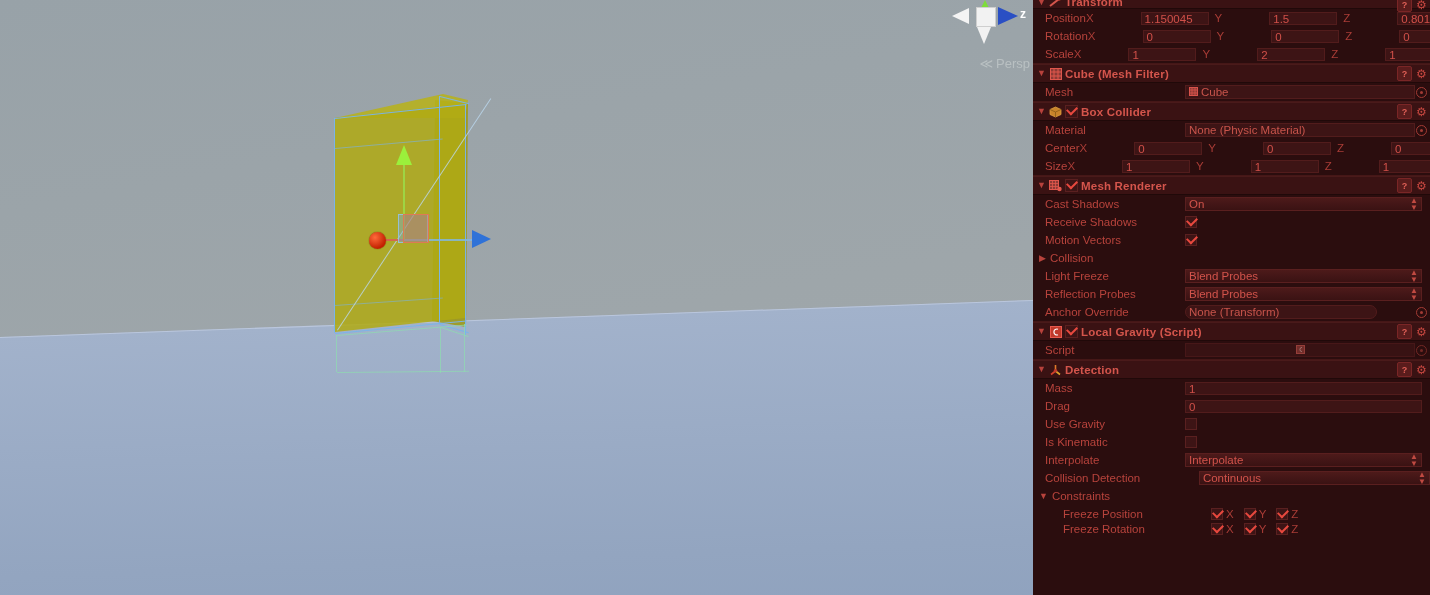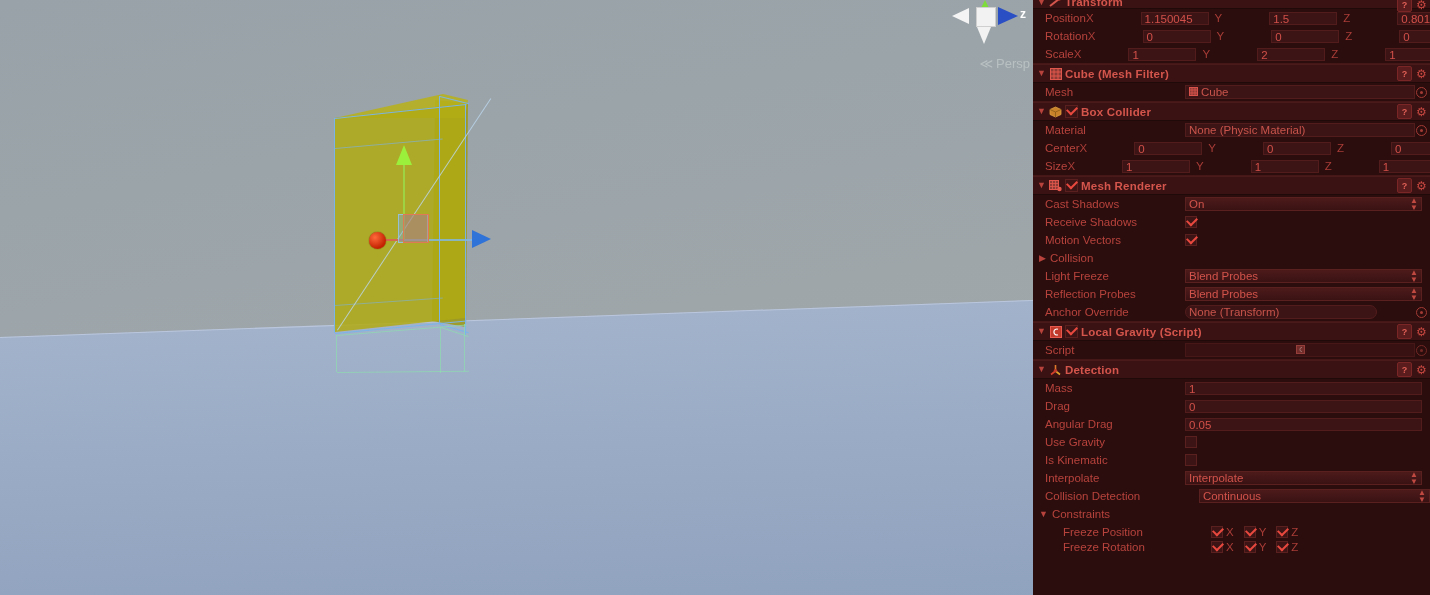--- a/index.html
+++ b/index.html
@@ -435,24 +435,20 @@
     </div>
     <div class="row">
       <span class="lbl">Mass</span>
       <span class="fld" style="width:237px;">1</span>
     </div>
     <div class="row">
       <span class="lbl">Drag</span>
       <span class="fld" style="width:237px;">0</span>
     </div>
     <div class="row">
-      <span class="lbl">Angular Drag</span>
-      <span class="fld" style="width:237px;">0.05</span>
-    </div>
-    <div class="row">
       <span class="lbl">Use Gravity</span>
       <span class="cb"></span>
     </div>
     <div class="row">
       <span class="lbl">Is Kinematic</span>
       <span class="cb"></span>
     </div>
     <div class="row">
       <span class="lbl">Interpolate</span>
       <span class="popup" style="width:237px;">

